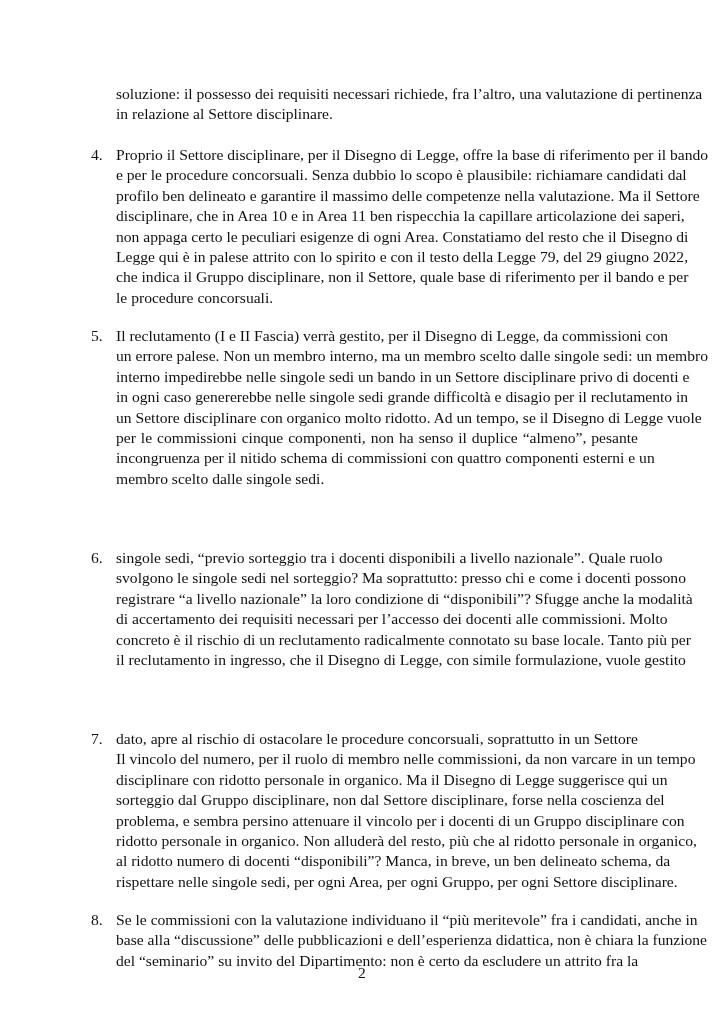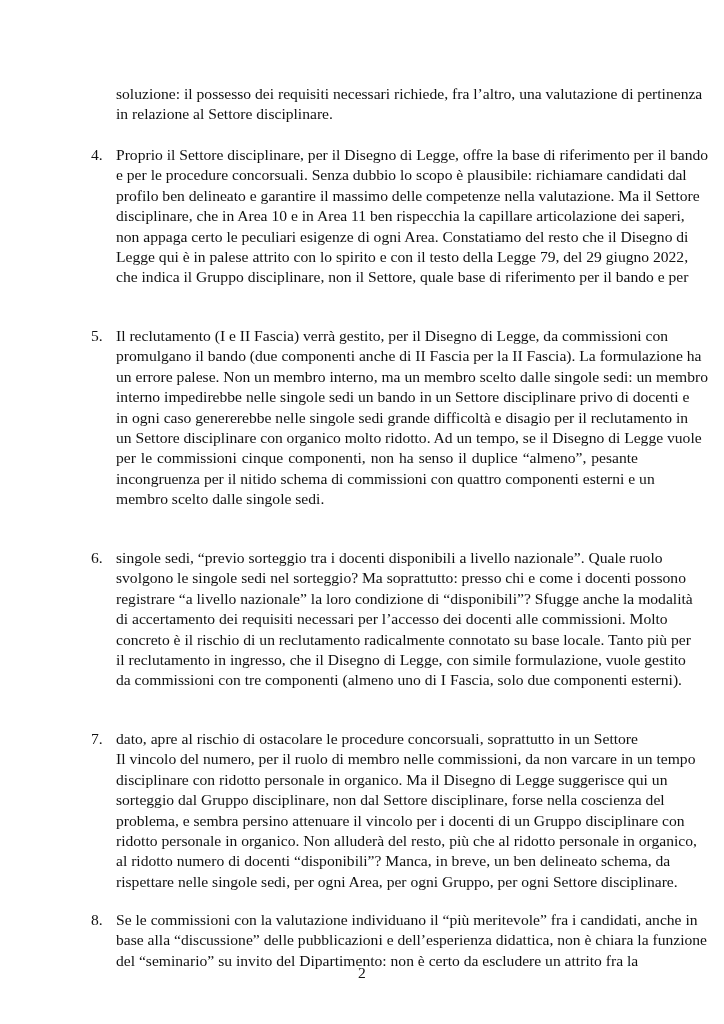--- a/index.html
+++ b/index.html
@@ -26,42 +26,41 @@
 
   <div class="block item" style="top:145px">
       <span class="num">4.</span>
       <span class="line">Proprio il Settore disciplinare, per il Disegno di Legge, offre la base di riferimento per il bando</span>
       <span class="line">e per le procedure concorsuali. Senza dubbio lo scopo è plausibile: richiamare candidati dal</span>
       <span class="line">profilo ben delineato e garantire il massimo delle competenze nella valutazione. Ma il Settore</span>
       <span class="line">disciplinare, che in Area 10 e in Area 11 ben rispecchia la capillare articolazione dei saperi,</span>
       <span class="line">non appaga certo le peculiari esigenze di ogni Area. Constatiamo del resto che il Disegno di</span>
       <span class="line">Legge qui è in palese attrito con lo spirito e con il testo della Legge 79, del 29 giugno 2022,</span>
       <span class="line">che indica il Gruppo disciplinare, non il Settore, quale base di riferimento per il bando e per</span>
+      <span class="line last">le procedure concorsuali.</span>
     </div>
   <div class="block item" style="top:326px">
       <span class="num">5.</span>
       <span class="line">Il reclutamento (I e II Fascia) verrà gestito, per il Disegno di Legge, da commissioni con</span>
-      <span class="line">promulgano il bando (due componenti anche di II Fascia per la II Fascia). La formulazione ha</span>
       <span class="line">un errore palese. Non un membro interno, ma un membro scelto dalle singole sedi: un membro</span>
       <span class="line">interno impedirebbe nelle singole sedi un bando in un Settore disciplinare privo di docenti e</span>
       <span class="line">in ogni caso genererebbe nelle singole sedi grande difficoltà e disagio per il reclutamento in</span>
       <span class="line">un Settore disciplinare con organico molto ridotto. Ad un tempo, se il Disegno di Legge vuole</span>
       <span class="line">per le commissioni cinque componenti, non ha senso il duplice “almeno”, pesante</span>
       <span class="line">incongruenza per il nitido schema di commissioni con quattro componenti esterni e un</span>
       <span class="line last">membro scelto dalle singole sedi.</span>
     </div>
   <div class="block item" style="top:548px">
       <span class="num">6.</span>
       <span class="line">singole sedi, “previo sorteggio tra i docenti disponibili a livello nazionale”. Quale ruolo</span>
       <span class="line">svolgono le singole sedi nel sorteggio? Ma soprattutto: presso chi e come i docenti possono</span>
       <span class="line">registrare “a livello nazionale” la loro condizione di “disponibili”? Sfugge anche la modalità</span>
       <span class="line">di accertamento dei requisiti necessari per l’accesso dei docenti alle commissioni. Molto</span>
       <span class="line">concreto è il rischio di un reclutamento radicalmente connotato su base locale. Tanto più per</span>
       <span class="line">il reclutamento in ingresso, che il Disegno di Legge, con simile formulazione, vuole gestito</span>
-      <span class="line last">da commissioni con tre componenti (almeno uno di I Fascia, solo due componenti esterni).</span>
     </div>
   <div class="block item" style="top:729px">
       <span class="num">7.</span>
       <span class="line">dato, apre al rischio di ostacolare le procedure concorsuali, soprattutto in un Settore</span>
       <span class="line">Il vincolo del numero, per il ruolo di membro nelle commissioni, da non varcare in un tempo</span>
       <span class="line">disciplinare con ridotto personale in organico. Ma il Disegno di Legge suggerisce qui un</span>
       <span class="line">sorteggio dal Gruppo disciplinare, non dal Settore disciplinare, forse nella coscienza del</span>
       <span class="line">problema, e sembra persino attenuare il vincolo per i docenti di un Gruppo disciplinare con</span>
       <span class="line">ridotto personale in organico. Non alluderà del resto, più che al ridotto personale in organico,</span>
       <span class="line">al ridotto numero di docenti “disponibili”? Manca, in breve, un ben delineato schema, da</span>

